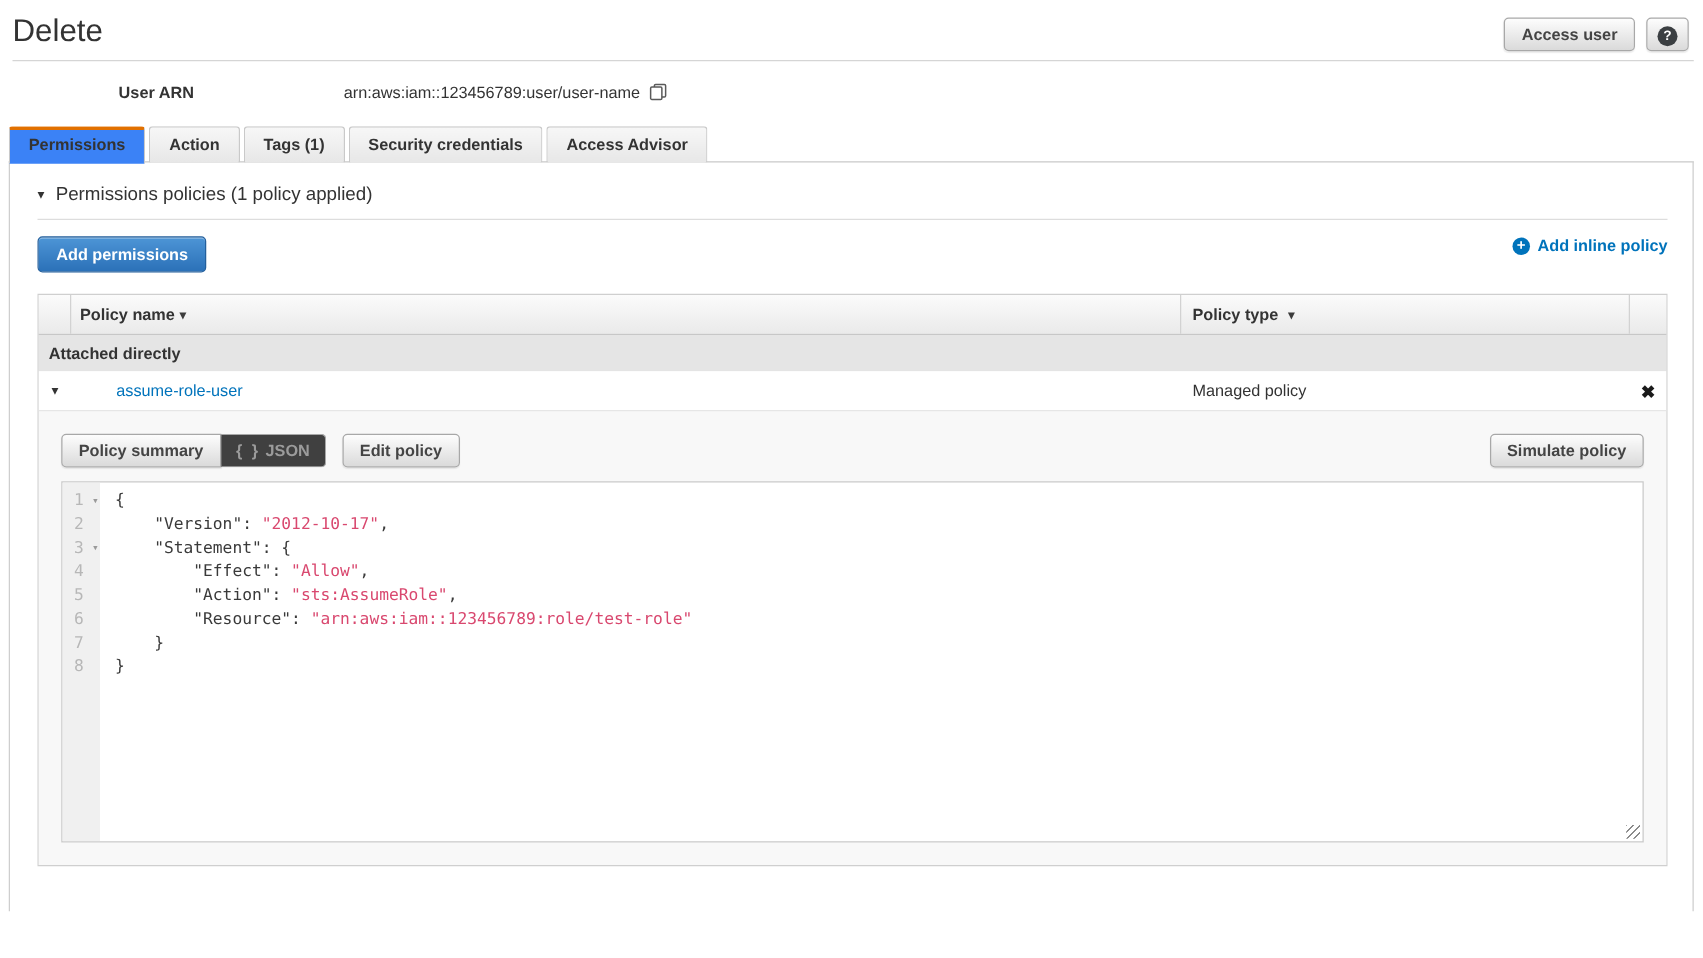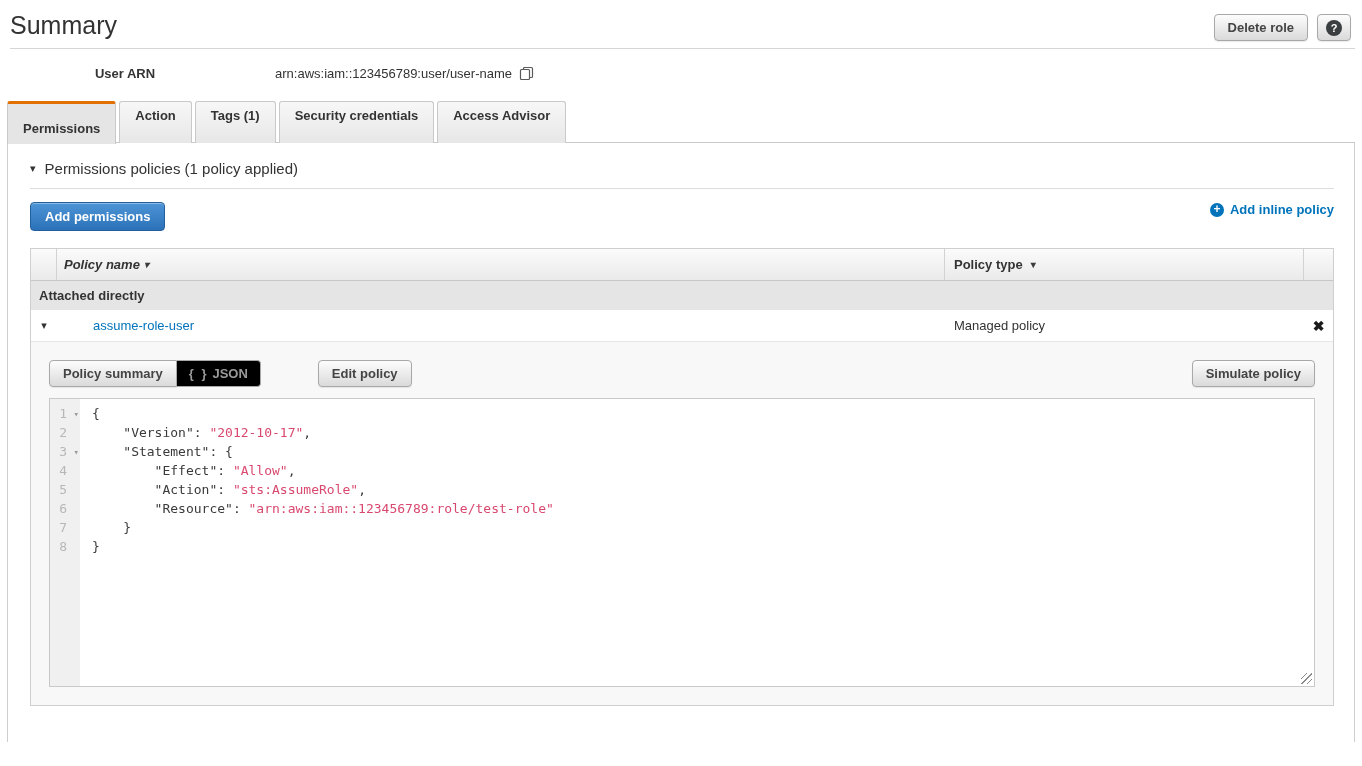--- a/index.html
+++ b/index.html
@@ -35,21 +35,21 @@
   .copy-icon svg { display:block; }
 
   
   .tabs { display:flex; margin:20px 0 0 7px; position:relative; z-index:2; }
   .tab {
     border:1px solid #c9c9c9; border-bottom:none; border-radius:3px 3px 0 0;
     background:linear-gradient(#f7f7f7,#e7e7e7); font-weight:bold; color:#333;
     padding:6px 15px 7px; margin-right:3px; cursor:pointer; position:relative;
   }
   .tab.active {
-    background:#e5e5e5; border-top:3px solid #e17000; padding-top:17px;
+    background:#3b82f6; border-top:3px solid #e17000; padding-top:4px;
     margin-bottom:-1px; padding-bottom:8px; z-index:3;
   }
 
   
   .panel {
     margin:0 7px; border:1px solid #cecece; border-bottom:none; border-top:1px solid #c9c9c9;
     background:#fff; height:600px; position:relative; z-index:1; margin-top:-1px;
   }
   .panel-inner { padding:0 20px 0 22px; }
 
@@ -73,21 +73,21 @@
 
   
   .ptable { border:1px solid #cfcfcf; }
   .thead {
     display:flex; align-items:stretch; height:32px;
     background:linear-gradient(#fbfbfb,#eaeaea); border-bottom:1px solid #c7c7c7;
     font-weight:bold; color:#333;
   }
   .th { display:flex; align-items:center; }
   .th-expand { width:26px; border-right:1px solid #d2d2d2; }
-  .th-name  { width:888px; padding-left:7px; gap:4px; border-right:1px solid #d2d2d2; cursor:pointer;font-style:italic; }
+  .th-name  { width:888px; padding-left:7px; gap:4px; border-right:1px solid #d2d2d2; cursor:pointer; }
   .th-type  { width:359px; padding-left:9px; gap:8px; border-right:1px solid #d2d2d2; cursor:pointer; }
   .th-last  { flex:1; }
   .sort-caret { font-size:10px; color:#3c3c3c; }
 
   .row-group {
     display:flex; align-items:center; height:29px; padding-left:8px;
     font-weight:bold; border-bottom:1px solid #e4e4e4; background:#e5e5e5;
   }
   .row-policy { display:flex; align-items:center; height:31px; background:#fff; }
   .cell-expand { width:26px; display:flex; justify-content:center; cursor:pointer; }
@@ -96,21 +96,21 @@
   .cell-last { flex:1; text-align:center; }
   .policy-link { color:#0073bb; text-decoration:none; cursor:pointer; }
   .detach { font-size:14px; color:#1a1a1a; font-weight:bold; cursor:pointer; }
 
   
   .expanded { background:#f8f8f8; border-top:1px solid #e6e6e6; padding:18px; }
   .view-row { display:flex; justify-content:space-between; align-items:center; margin-bottom:11px; }
   .btn-group { display:flex; }
   .btn-seg-left { border-radius:4px 0 0 4px; }
   .btn-json {
-    background:#000000; color:#9b9b9b; border:1px solid #a8a8a8; border-left:none;
+    background:#404040; color:#9b9b9b; border:1px solid #a8a8a8; border-left:none;
     border-radius:0 4px 4px 0; font-weight:bold; font-size:13px; padding:5px 12px; cursor:pointer;
     box-shadow:none;
   }
   .btn-json .braces { letter-spacing:2px; margin-right:4px; }
   .btn-edit { margin-left:13px; }
 
   .editor {
     position:relative; display:flex; height:289px; background:#fff;
     border:1px solid #c9c9c9; font-family:"DejaVu Sans Mono", monospace;
     font-size:13px; line-height:19px; overflow:hidden;
@@ -124,23 +124,23 @@
   .tk-s { color:#d9486f; }
   .resize-handle {
     position:absolute; right:2px; bottom:2px; width:11px; height:11px; cursor:nwse-resize;
     background:repeating-linear-gradient(-45deg, transparent 0 3px, #8a8a8a 3px 4px);
   }
 </style>
 </head>
 <body>
 
 <div class="top">
-  <h1 class="page-title">Summary</h1>
+  <h1 class="page-title">Delete</h1>
   <div class="top-actions">
-    <button class="btn-grey">Delete role</button>
+    <button class="btn-grey">Access user</button>
     <button class="btn-grey btn-help"><span class="help-circle">?</span></button>
   </div>
 </div>
 <div class="title-rule"></div>
 
 <div class="details">
   <div class="detail-row">
     <div class="detail-label">User ARN</div>
     <div class="detail-value">
       <span>arn:aws:iam::123456789:user/user-name</span>
@@ -204,21 +204,21 @@
           <a class="policy-link">assume-role-user</a>
         </div>
         <div class="cell-type">Managed policy</div>
         <div class="cell-last">
           <span class="detach">✖</span>
         </div>
       </div>
 
       <div class="expanded">
         <div class="view-row">
-          <div style="display:flex;gap:44px;">
+          <div style="display:flex;">
             <div class="btn-group">
               <button class="btn-grey btn-seg-left" style="border-radius:4px 0 0 4px;">Policy summary</button>
               <button class="btn-json"><span class="braces">{ }</span><span>JSON</span></button>
             </div>
             <button class="btn-grey btn-edit">Edit policy</button>
           </div>
           <button class="btn-grey">Simulate policy</button>
         </div>
 
         <div class="editor">

